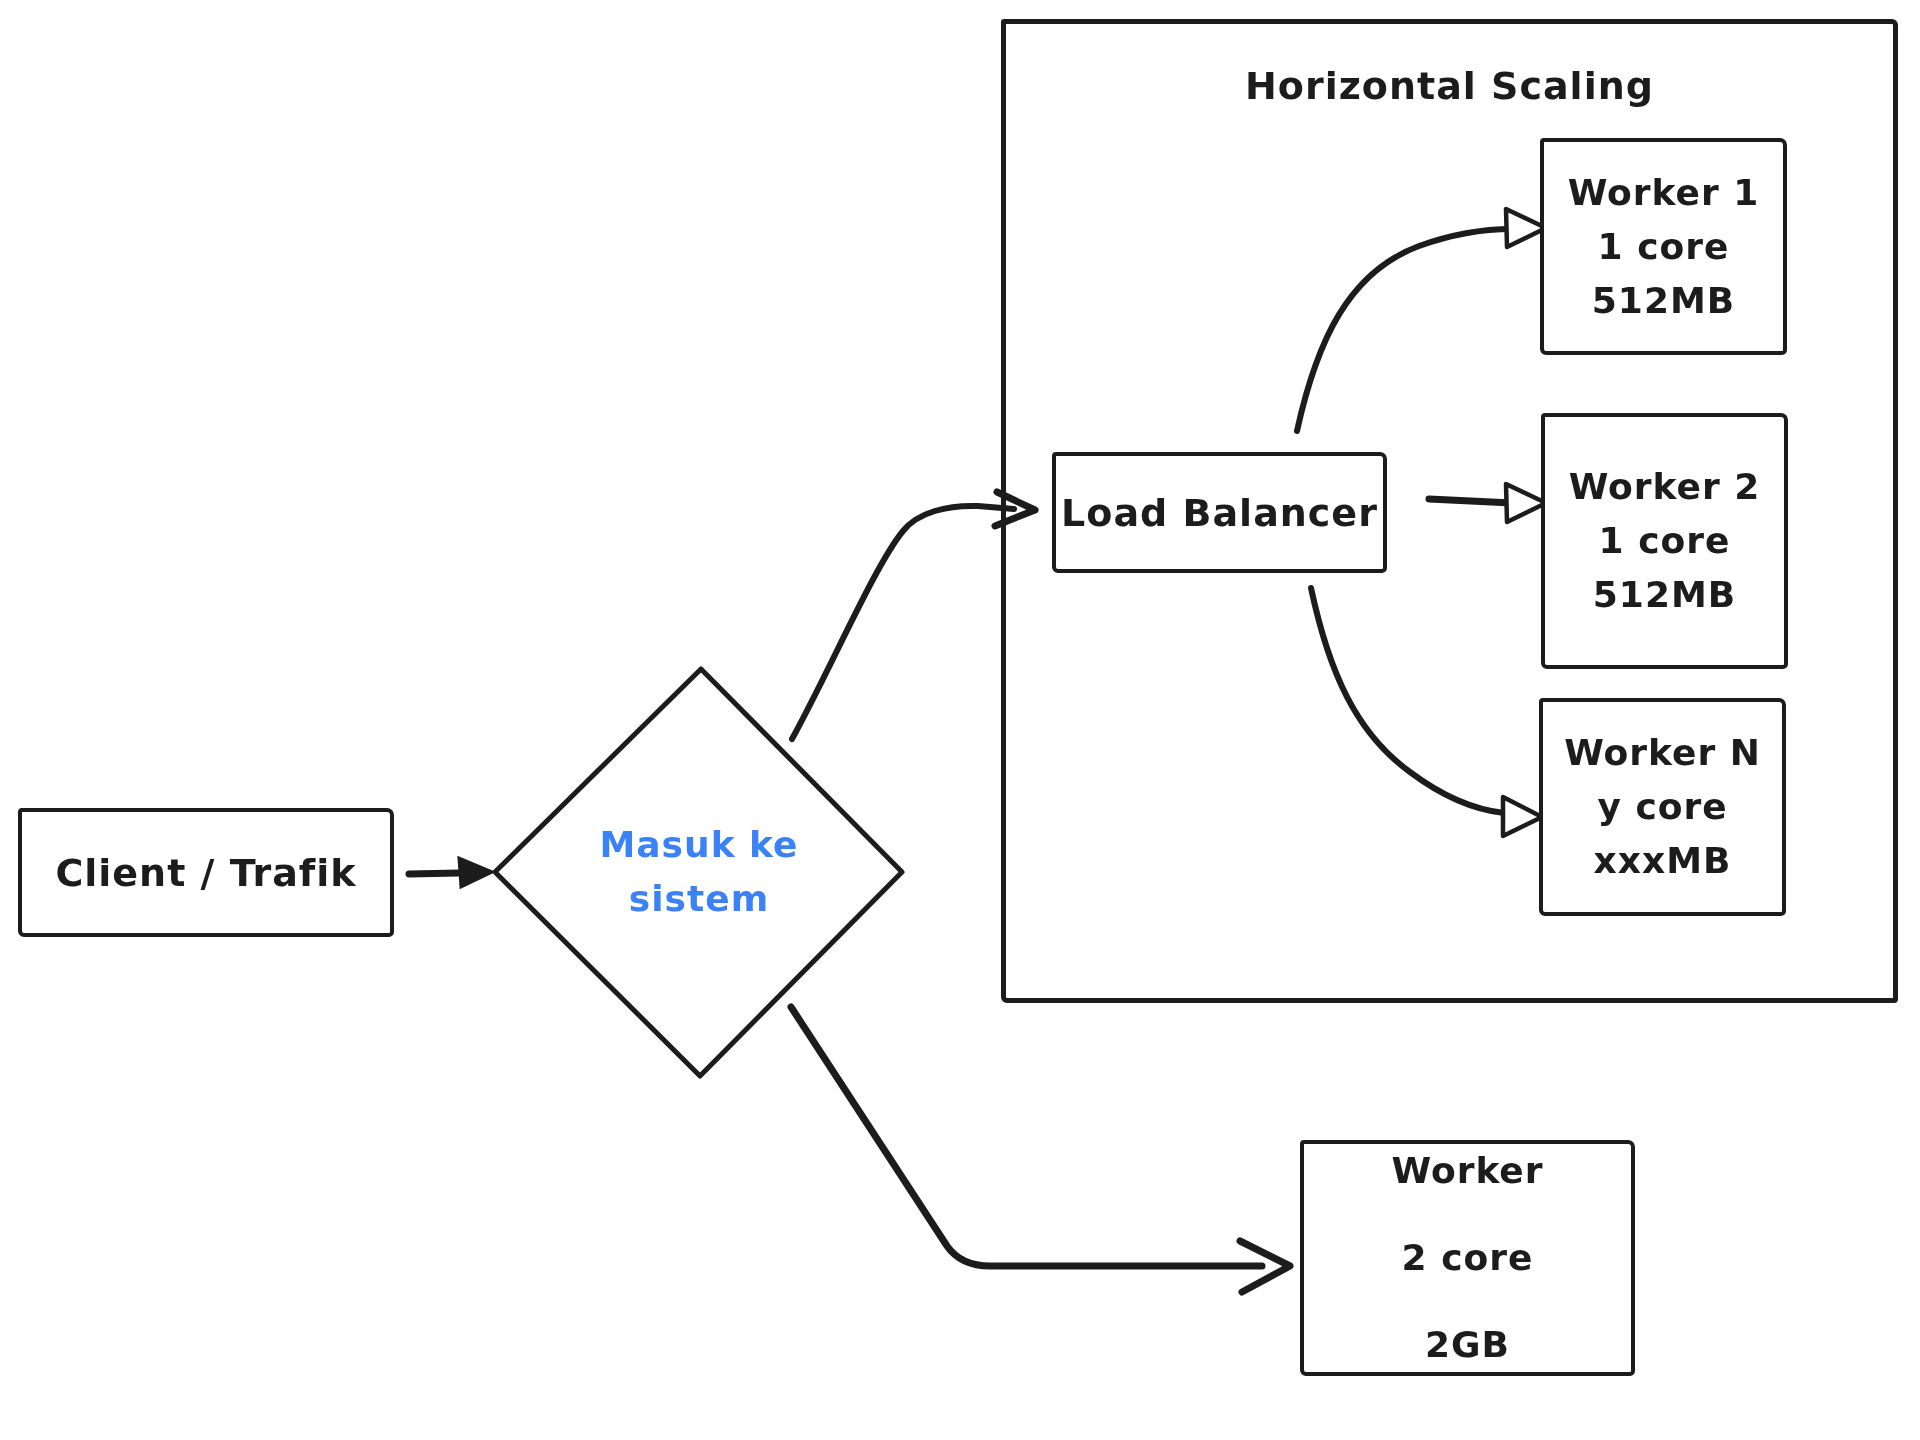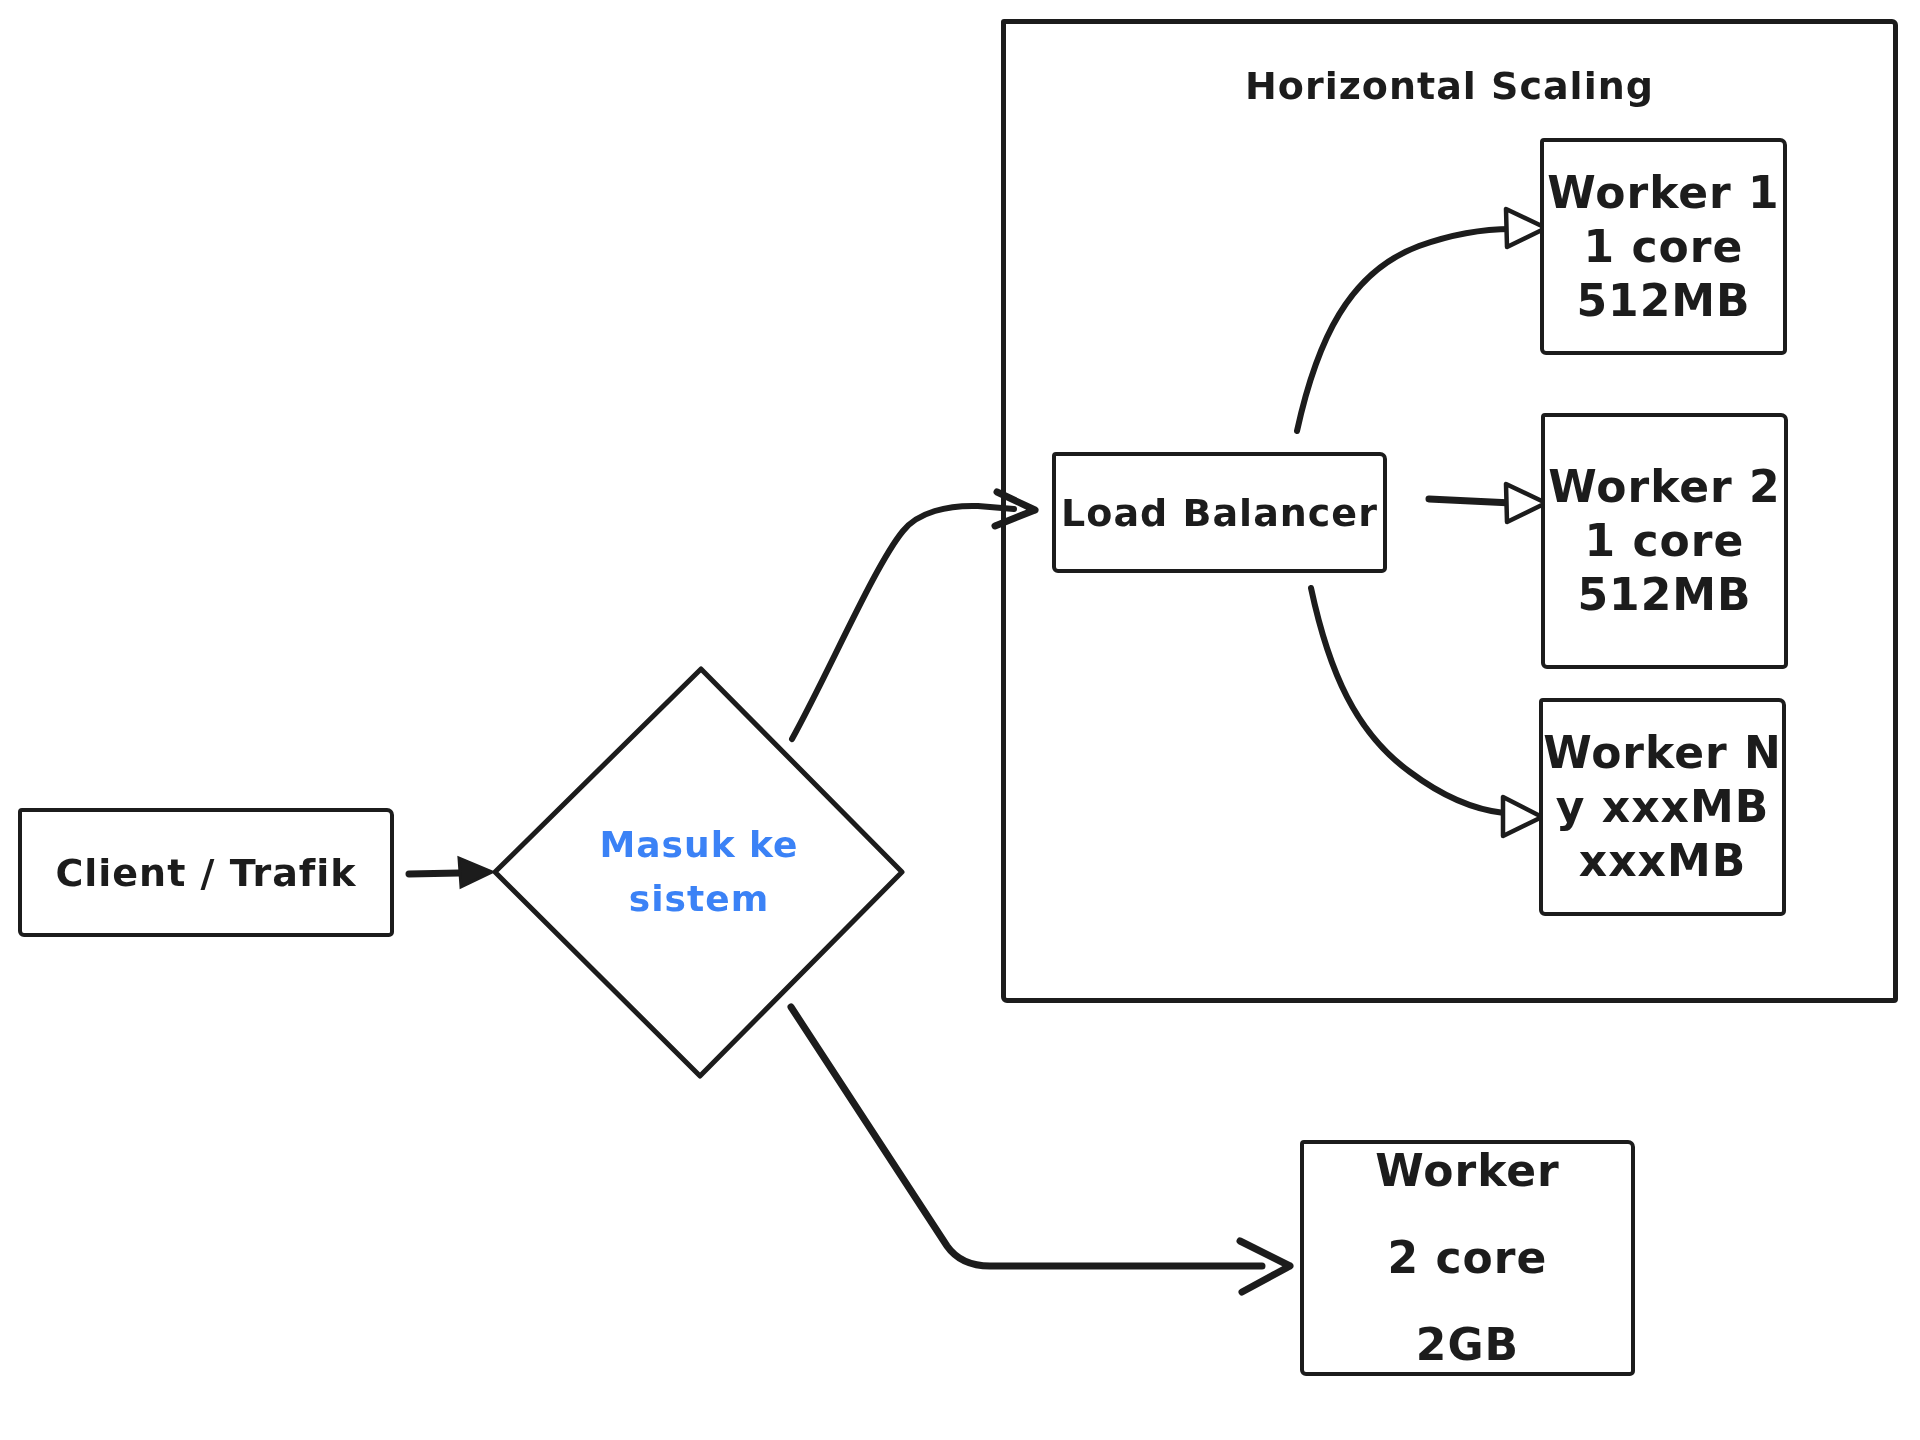--- a/index.html
+++ b/index.html
@@ -52,21 +52,21 @@
     box-sizing: border-box;
     display: flex;
     flex-direction: column;
     align-items: center;
     justify-content: center;
     text-align: center;
     font-weight: 700;
     color: #1c1c1c;
     letter-spacing: 1px;
   }
-  .node .line { line-height: 54px; font-size: 44px; }
+  .node .line { line-height: 54px; font-size: 36px; }
   .single-label { font-size: 38px; }
   
   .diamond-label {
     position: absolute;
     z-index: 3;
     text-align: center;
     font-weight: 700;
     font-size: 36px;
     letter-spacing: 1px;
     color: #3b82f6;
@@ -138,21 +138,21 @@
   </div>
 
   <div class="node" style="left:1541px; top:413px; width:247px; height:256px;">
     <div class="line">Worker 2</div>
     <div class="line">1 core</div>
     <div class="line">512MB</div>
   </div>
 
   <div class="node" style="left:1539px; top:698px; width:247px; height:218px;">
     <div class="line">Worker N</div>
-    <div class="line">y xxxMB</div>
+    <div class="line">y core</div>
     <div class="line">xxxMB</div>
   </div>
 
   <div class="node" style="left:1300px; top:1140px; width:335px; height:236px;justify-content:space-between;">
     <div class="line">Worker</div>
     <div class="line">2 core</div>
     <div class="line">2GB</div>
   </div>
 
 </div>

